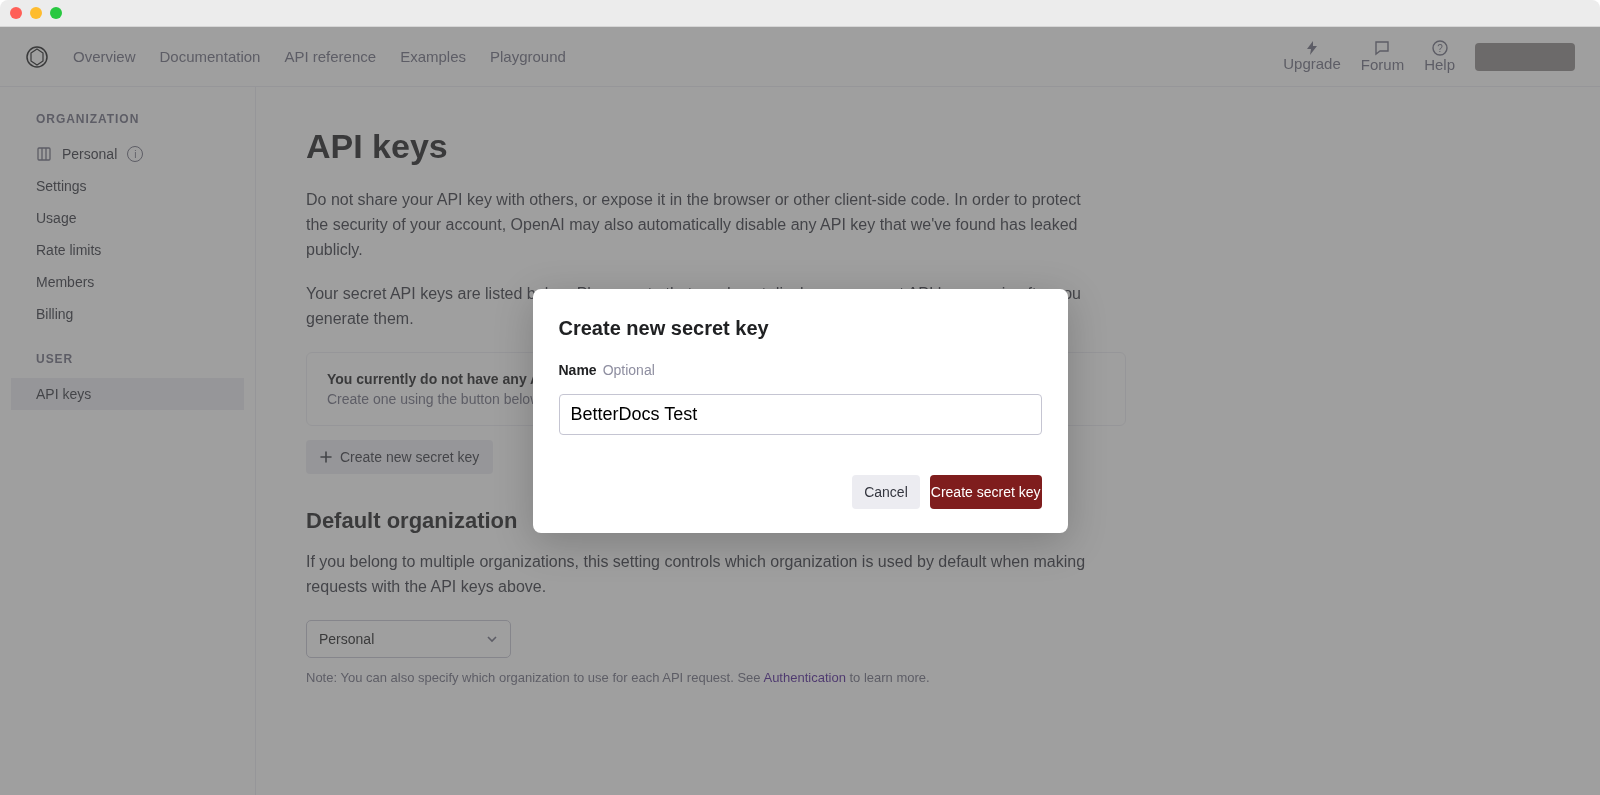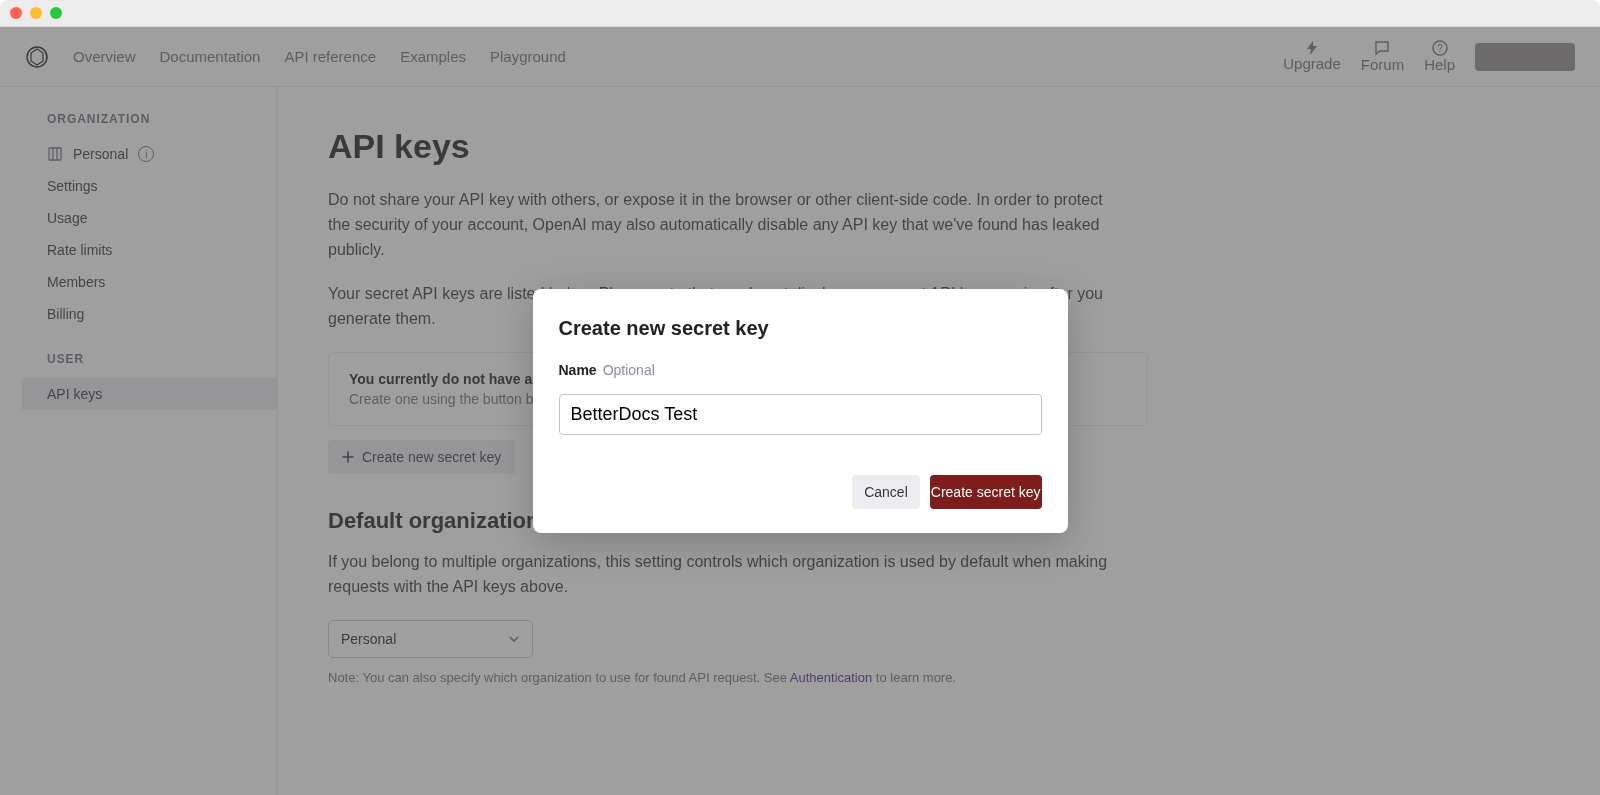--- a/index.html
+++ b/index.html
@@ -14,21 +14,21 @@
   .topnav { height:60px; display:flex; align-items:center; padding:0 25px; border-bottom:1px solid #ececf1; }
   .logo { width:24px; height:24px; margin-right:24px; }
   .navlinks { display:flex; gap:24px; font-size:15px; color:#6e6e80; }
   .navlinks span { cursor:pointer;text-align:center; }
   .navright { margin-left:auto; display:flex; align-items:center; gap:20px; font-size:15px; color:#6e6e80;}
   .navitem { display:flex; align-items:center; cursor:pointer;flex-direction:column;}
   .avatar { width:100px; height:28px; background:#8e8a8a; border-radius:4px;}
 
   
   .body { display:flex; height:calc(795px - 27px - 60px); }
-  .sidebar { width:256px; border-right:1px solid #ececf1; padding:25px 0; font-size:14px; color:#353740;margin-left:22px;}
+  .sidebar { width:256px; border-right:1px solid #ececf1; padding:25px 11px; font-size:14px; color:#353740;}
   .side-h { font-size:12px; font-weight:700; letter-spacing:0.08em; color:#6e6e80; padding:0 25px 12px;}
   .side-item { padding:8px 25px; display:flex; align-items:center; gap:10px; cursor:pointer;}
   .side-item.active { background:#ececf1; }
   .side-gap { height:22px; }
   .info-icon { width:16px;height:16px;border:1.5px solid #6e6e80;border-radius:50%; display:inline-flex;align-items:center;justify-content:center;font-size:10px;color:#6e6e80;}
 
   .main { flex:1; padding:40px 50px; max-width:920px; }
   h1 { font-size:34px; font-weight:700; margin-bottom:22px; }
   .para { font-size:16px; color:#353740; line-height:1.55; margin-bottom:20px; max-width:780px;}
   .box { border:1px solid #ececf1; border-radius:6px; padding:18px 20px; margin-bottom:14px;}
@@ -148,21 +148,21 @@
     </button>
     <h2>Default organization</h2>
     <p class="para">If you belong to multiple organizations, this setting controls which organization is used by default when making requests with the API keys above.</p>
     <div class="select">
       <span>Personal</span>
       <svg width="12" height="12" viewBox="0 0 12 12">
           <path d="M2 4l4 4 4-4" fill="none" stroke="#6e6e80" stroke-width="1.6"></path>
         </svg>
     </div>
     <p class="note">
-      <span>Note: You can also specify which organization to use for found API request. See </span><a href="#">Authentication</a><span> to learn more.</span>
+      <span>Note: You can also specify which organization to use for each API request. See </span><a href="#">Authentication</a><span> to learn more.</span>
     </p>
   </main>
 </div>
 
 <div class="overlay">
   <div class="modal">
     <h3>Create new secret key</h3>
     <div class="lbl">
       <span>Name</span><span class="opt">Optional</span>
     </div>

